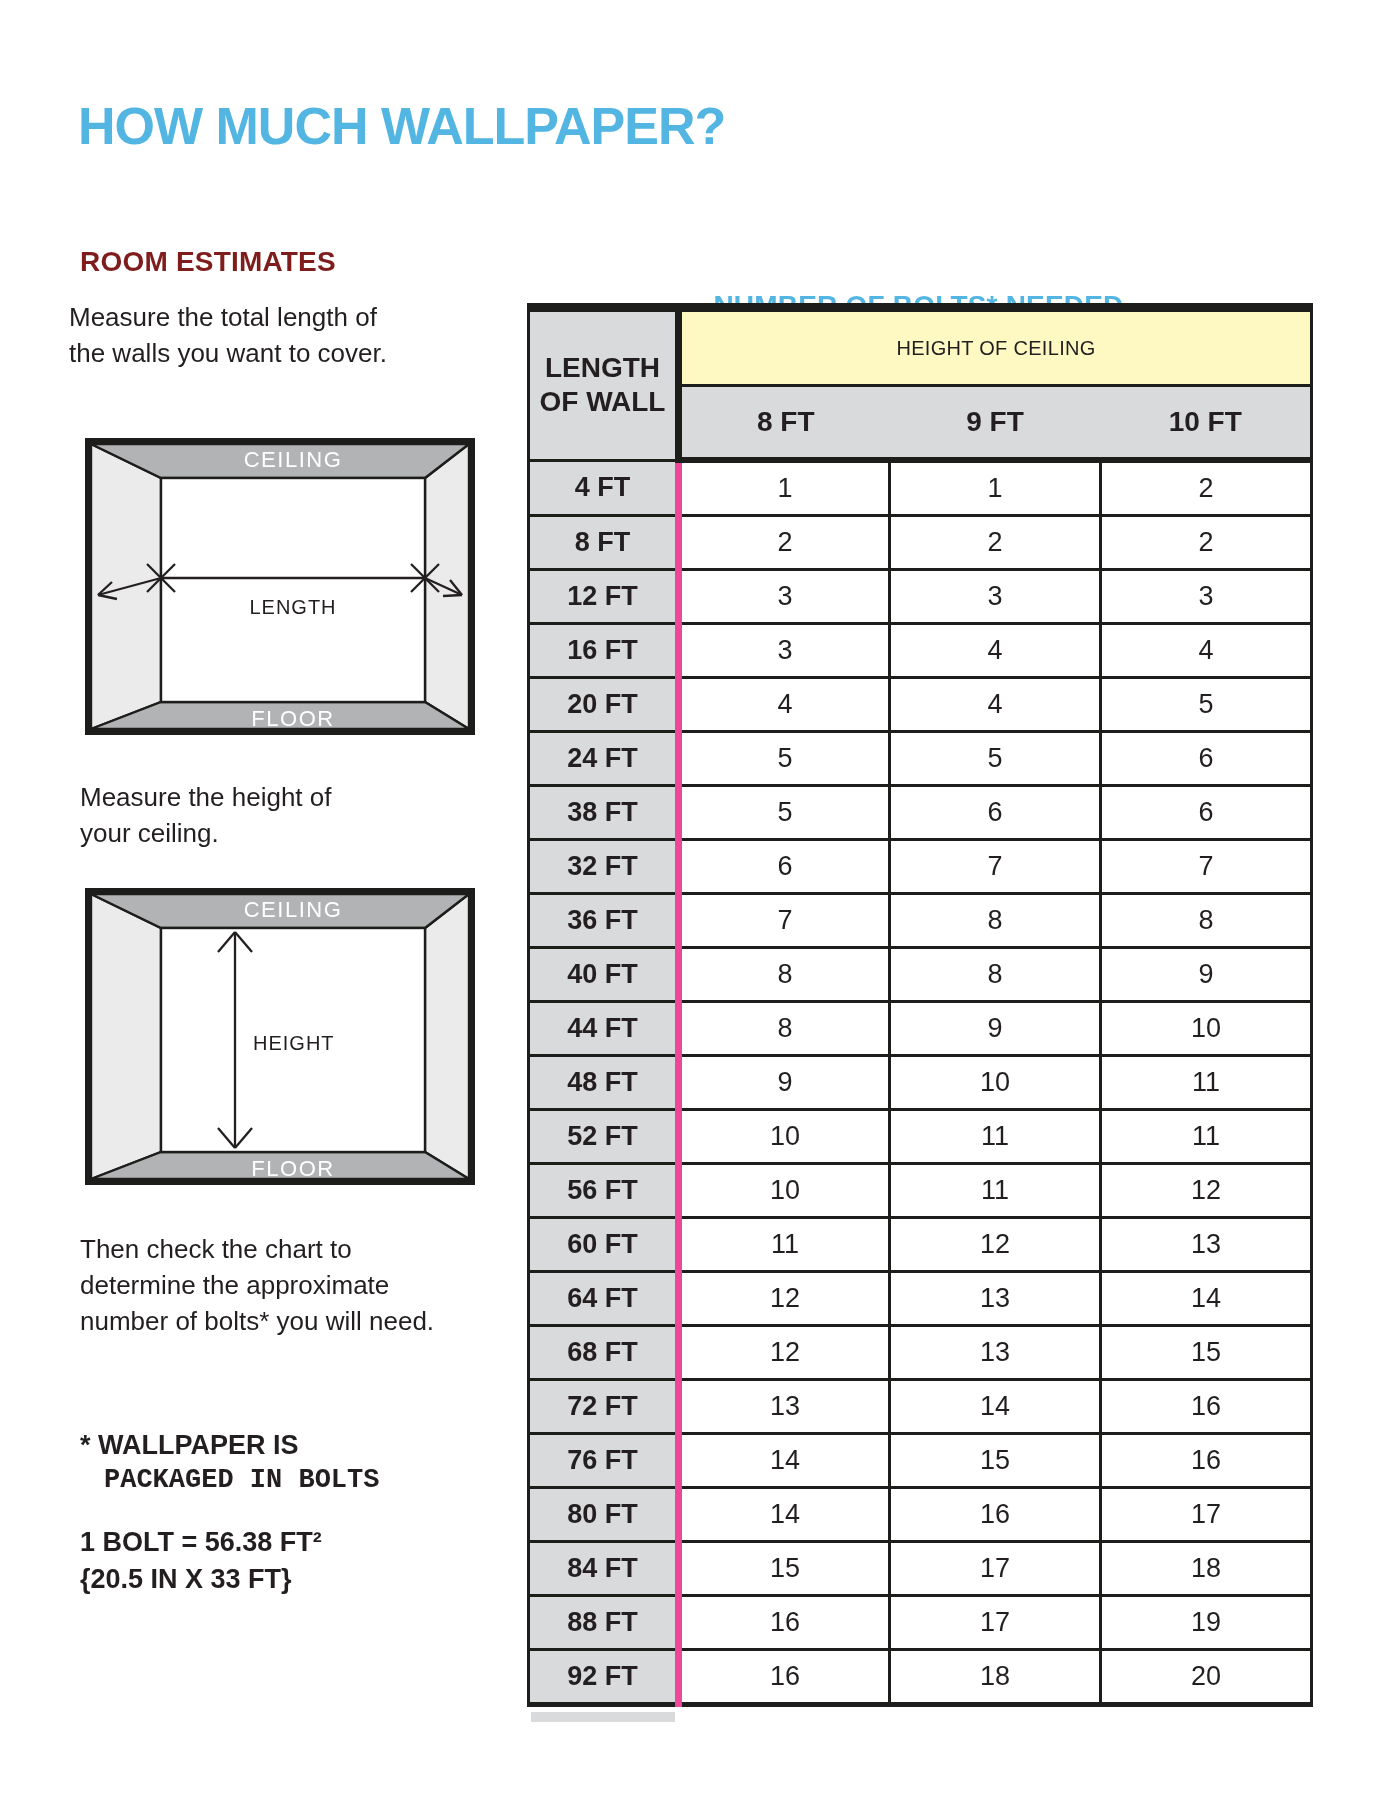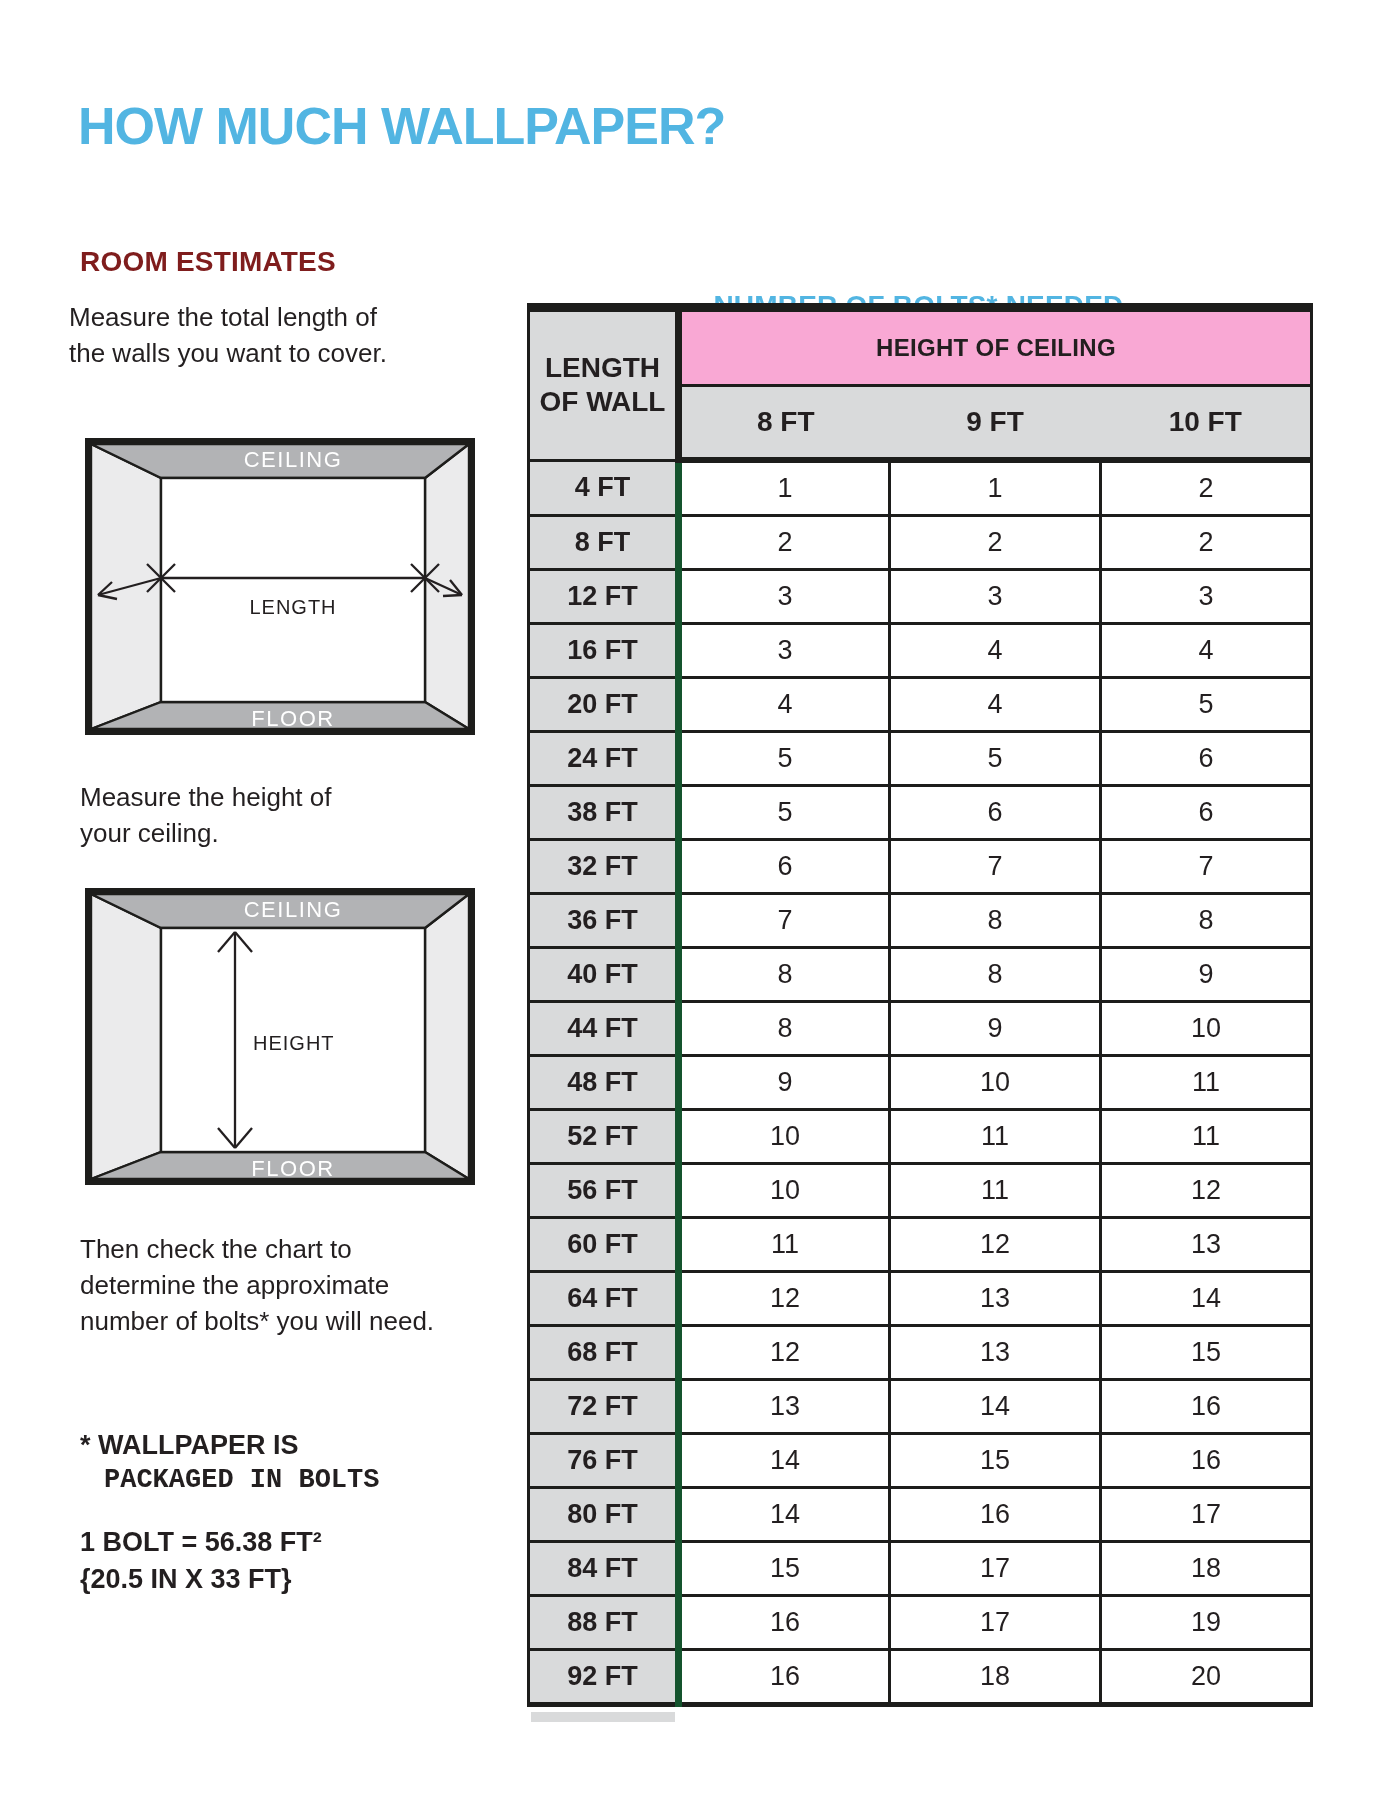--- a/index.html
+++ b/index.html
@@ -44,30 +44,30 @@
     border-left:3px solid #1d1d1b; border-right:3px solid #1d1d1b;
     font-family:"Liberation Sans","DejaVu Sans",sans-serif;
   }
   table.bolts th, table.bolts td { padding:0; text-align:center; vertical-align:middle; }
   th.corner {
     background:#d9dadb; font-size:28px; font-weight:bold;
     border-right:7px solid #1d1d1b; border-bottom:3px solid #1d1d1b;
     white-space:pre-line; line-height:34px;
   }
   th.group-head {
-    background:#f9a8d4; font-size:24px; font-weight:bold;
+    background:#fef9c3; font-size:20px; font-weight:normal;
     height:72px; border-bottom:3px solid #1d1d1b; letter-spacing:0.3px;
   }
   th.col-head {
     background:#d9dadb; font-size:28px; font-weight:bold;
     height:70px; border-bottom:6px solid #1d1d1b;
   }
   th.rowhead {
     background:#d9dadb; font-size:27px; font-weight:bold;
-    border-right:7px solid #14532d; border-bottom:3px solid #1d1d1b;
+    border-right:7px solid #ec4899; border-bottom:3px solid #1d1d1b;
   }
   table.bolts td {
     background:#ffffff; font-size:27px; font-weight:normal;
     border-bottom:3px solid #1d1d1b; height:51px;
   }
   table.bolts td.vsep { border-left:3px solid #1d1d1b; }
   .tbl-tail { left:531px; top:1712px; width:144px; height:10px; background:#d9dadb; }
 
   svg text { font-family:"Liberation Sans","DejaVu Sans",sans-serif; }
   .room-label-light { fill:#ffffff; font-size:22px; letter-spacing:1.5px; }

